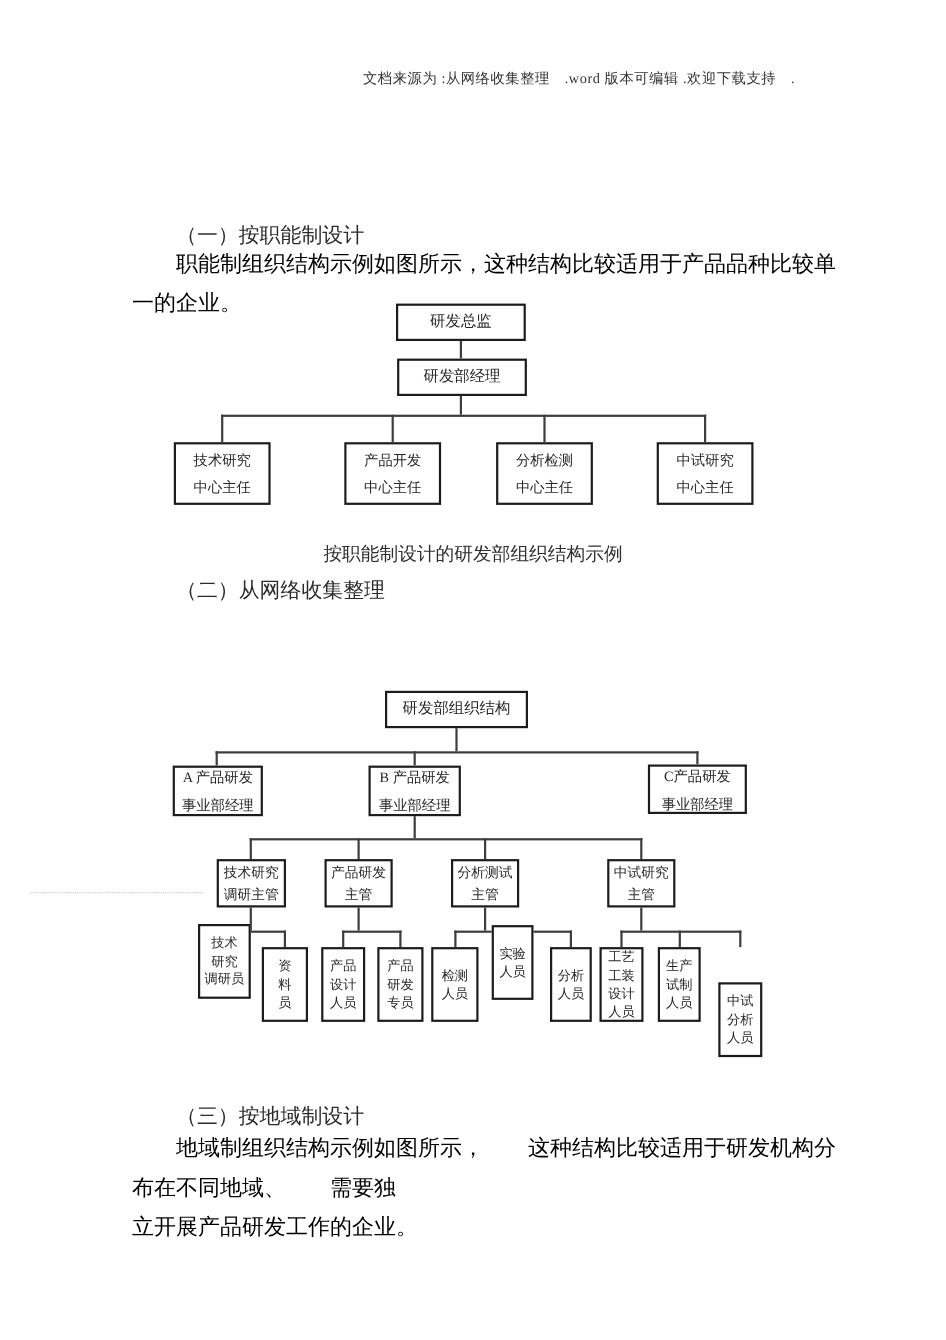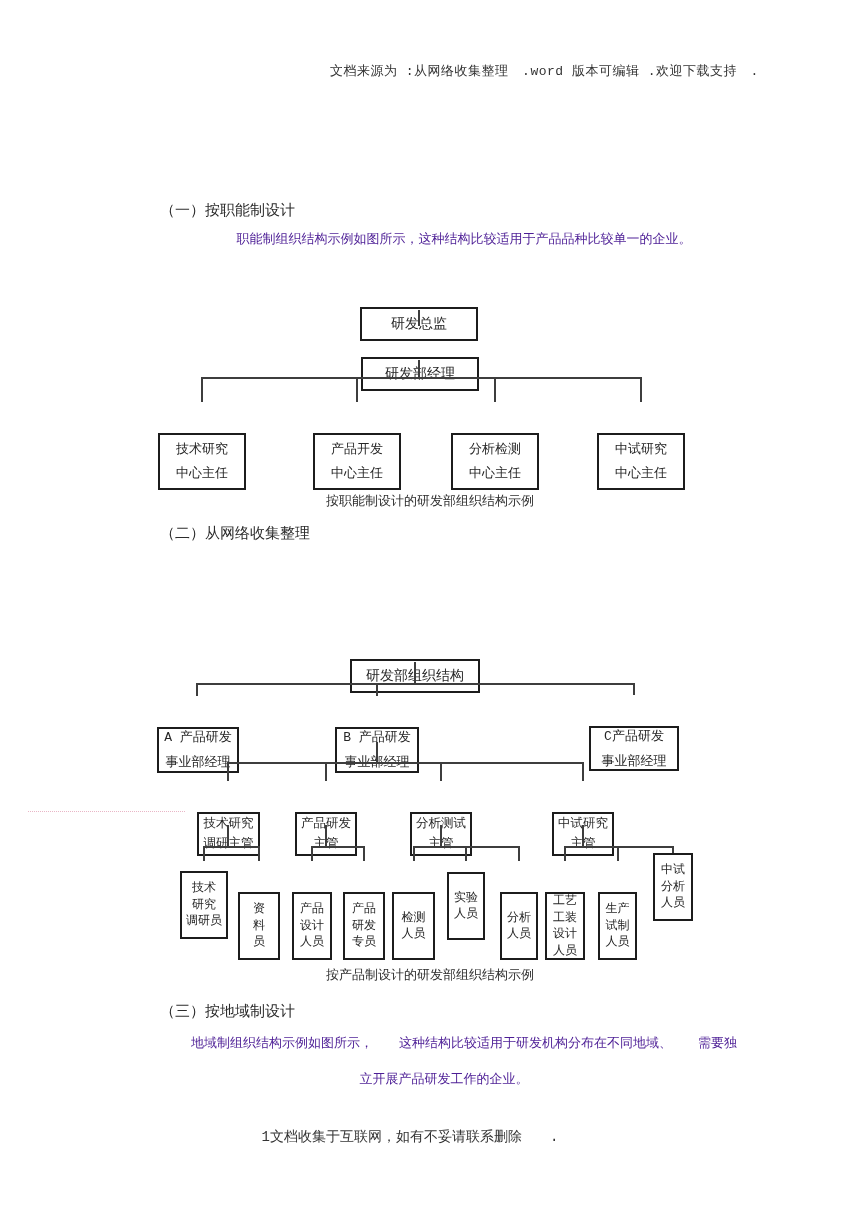--- a/index.html
+++ b/index.html
@@ -1,34 +1,34 @@
 <!DOCTYPE html>
 <html><head>
 <meta charset="utf-8">
 <style>
   html,body{margin:0;padding:0;}
   body{
     width:860px;height:1218px;background:#ffffff;
     font-family:"Liberation Serif","DejaVu Serif",serif;
     color:#2b2b2b;
   }
-  .page{position:relative;width:860px;height:1218px;overflow:hidden;background:#fff;font-family:Liberation Mono, monospace;}
+  .page{position:relative;width:860px;height:1218px;overflow:hidden;background:#fff;}
   .hdr{position:absolute;left:330px;top:62px;font-size:13px;letter-spacing:0.5px;color:#333;}
   .title{position:absolute;left:0;top:130px;width:840px;text-align:center;
          font-size:23px;font-weight:600;color:#222;letter-spacing:2px;}
-  .sec-h{position:absolute;left:160px;font-size:15px;color:#2b2b2b;}
-  .para{position:absolute;left:120px;width:648px;font-size:13px;line-height:36px;
-        text-indent:40px;white-space:pre-line;color:#4c1d95;text-align:center;}
-  .caption{position:absolute;left:0;width:860px;text-align:center;font-size:13px;color:#2e2e2e;}
+  .sec-h{position:absolute;left:160px;font-size:19px;color:#2b2b2b;}
+  .para{position:absolute;left:120px;width:648px;font-size:20px;line-height:36px;
+        text-indent:40px;white-space:pre-line;color:#000000;}
+  .caption{position:absolute;left:0;width:860px;text-align:center;font-size:17px;color:#2e2e2e;}
   .footer{position:absolute;left:0;top:1128px;width:820px;text-align:center;font-size:14px;color:#333;}
 
   
   .obox{position:absolute;box-sizing:border-box;border:2px solid #1c1c1c;background:#fff;
         display:flex;align-items:center;justify-content:center;text-align:center;
-        white-space:pre-line;color:#262626;margin-top:31px;}
+        white-space:pre-line;color:#262626;}
   .ln{position:absolute;background:#3d3d3d;}
   .f14{font-size:14px;line-height:18px;}
   .f13{font-size:13px;line-height:24px;}
   .fab{font-size:13px;line-height:25px;}
   .fsup{font-size:12.5px;line-height:20px;}
   .fleaf{font-size:12px;line-height:16.5px;}
   .dotted-pink{position:absolute;left:28px;top:811px;width:157px;height:0;
         border-top:1px dotted #e9b6c6;}
 </style>
 </head>
@@ -136,28 +136,26 @@
 人员</div>
     <div class="obox fleaf" style="left:500px;top:861px;width:38px;height:68px">分析
 人员</div>
     <div class="obox fleaf" style="left:545px;top:861px;width:40px;height:68px">工艺
 工装
 设计
 人员</div>
     <div class="obox fleaf" style="left:598px;top:861px;width:39px;height:68px">生产
 试制
 人员</div>
-    <div class="obox fleaf" style="left:653px;top:822px;width:40px;height:68px">中试
+    <div class="obox fleaf" style="left:653px;top:893px;width:40px;height:68px">中试
 分析
 人员</div>
 
     <div class="dotted-pink"></div>
   </div>
 
-  <div class="caption" style="top:966px">按产品制设计的研发部组织结构示例</div>
 
   <div class="sec-h" style="top:1002px">（三）按地域制设计</div>
   <div class="para" style="top:1026px">地域制组织结构示例如图所示，　　这种结构比较适用于研发机构分布在不同地域、　　需要独
 立开展产品研发工作的企业。</div>
 
-  <div class="footer">1文档收集于互联网，如有不妥请联系删除　　.</div>
 
 </div>
 
 </body></html>

